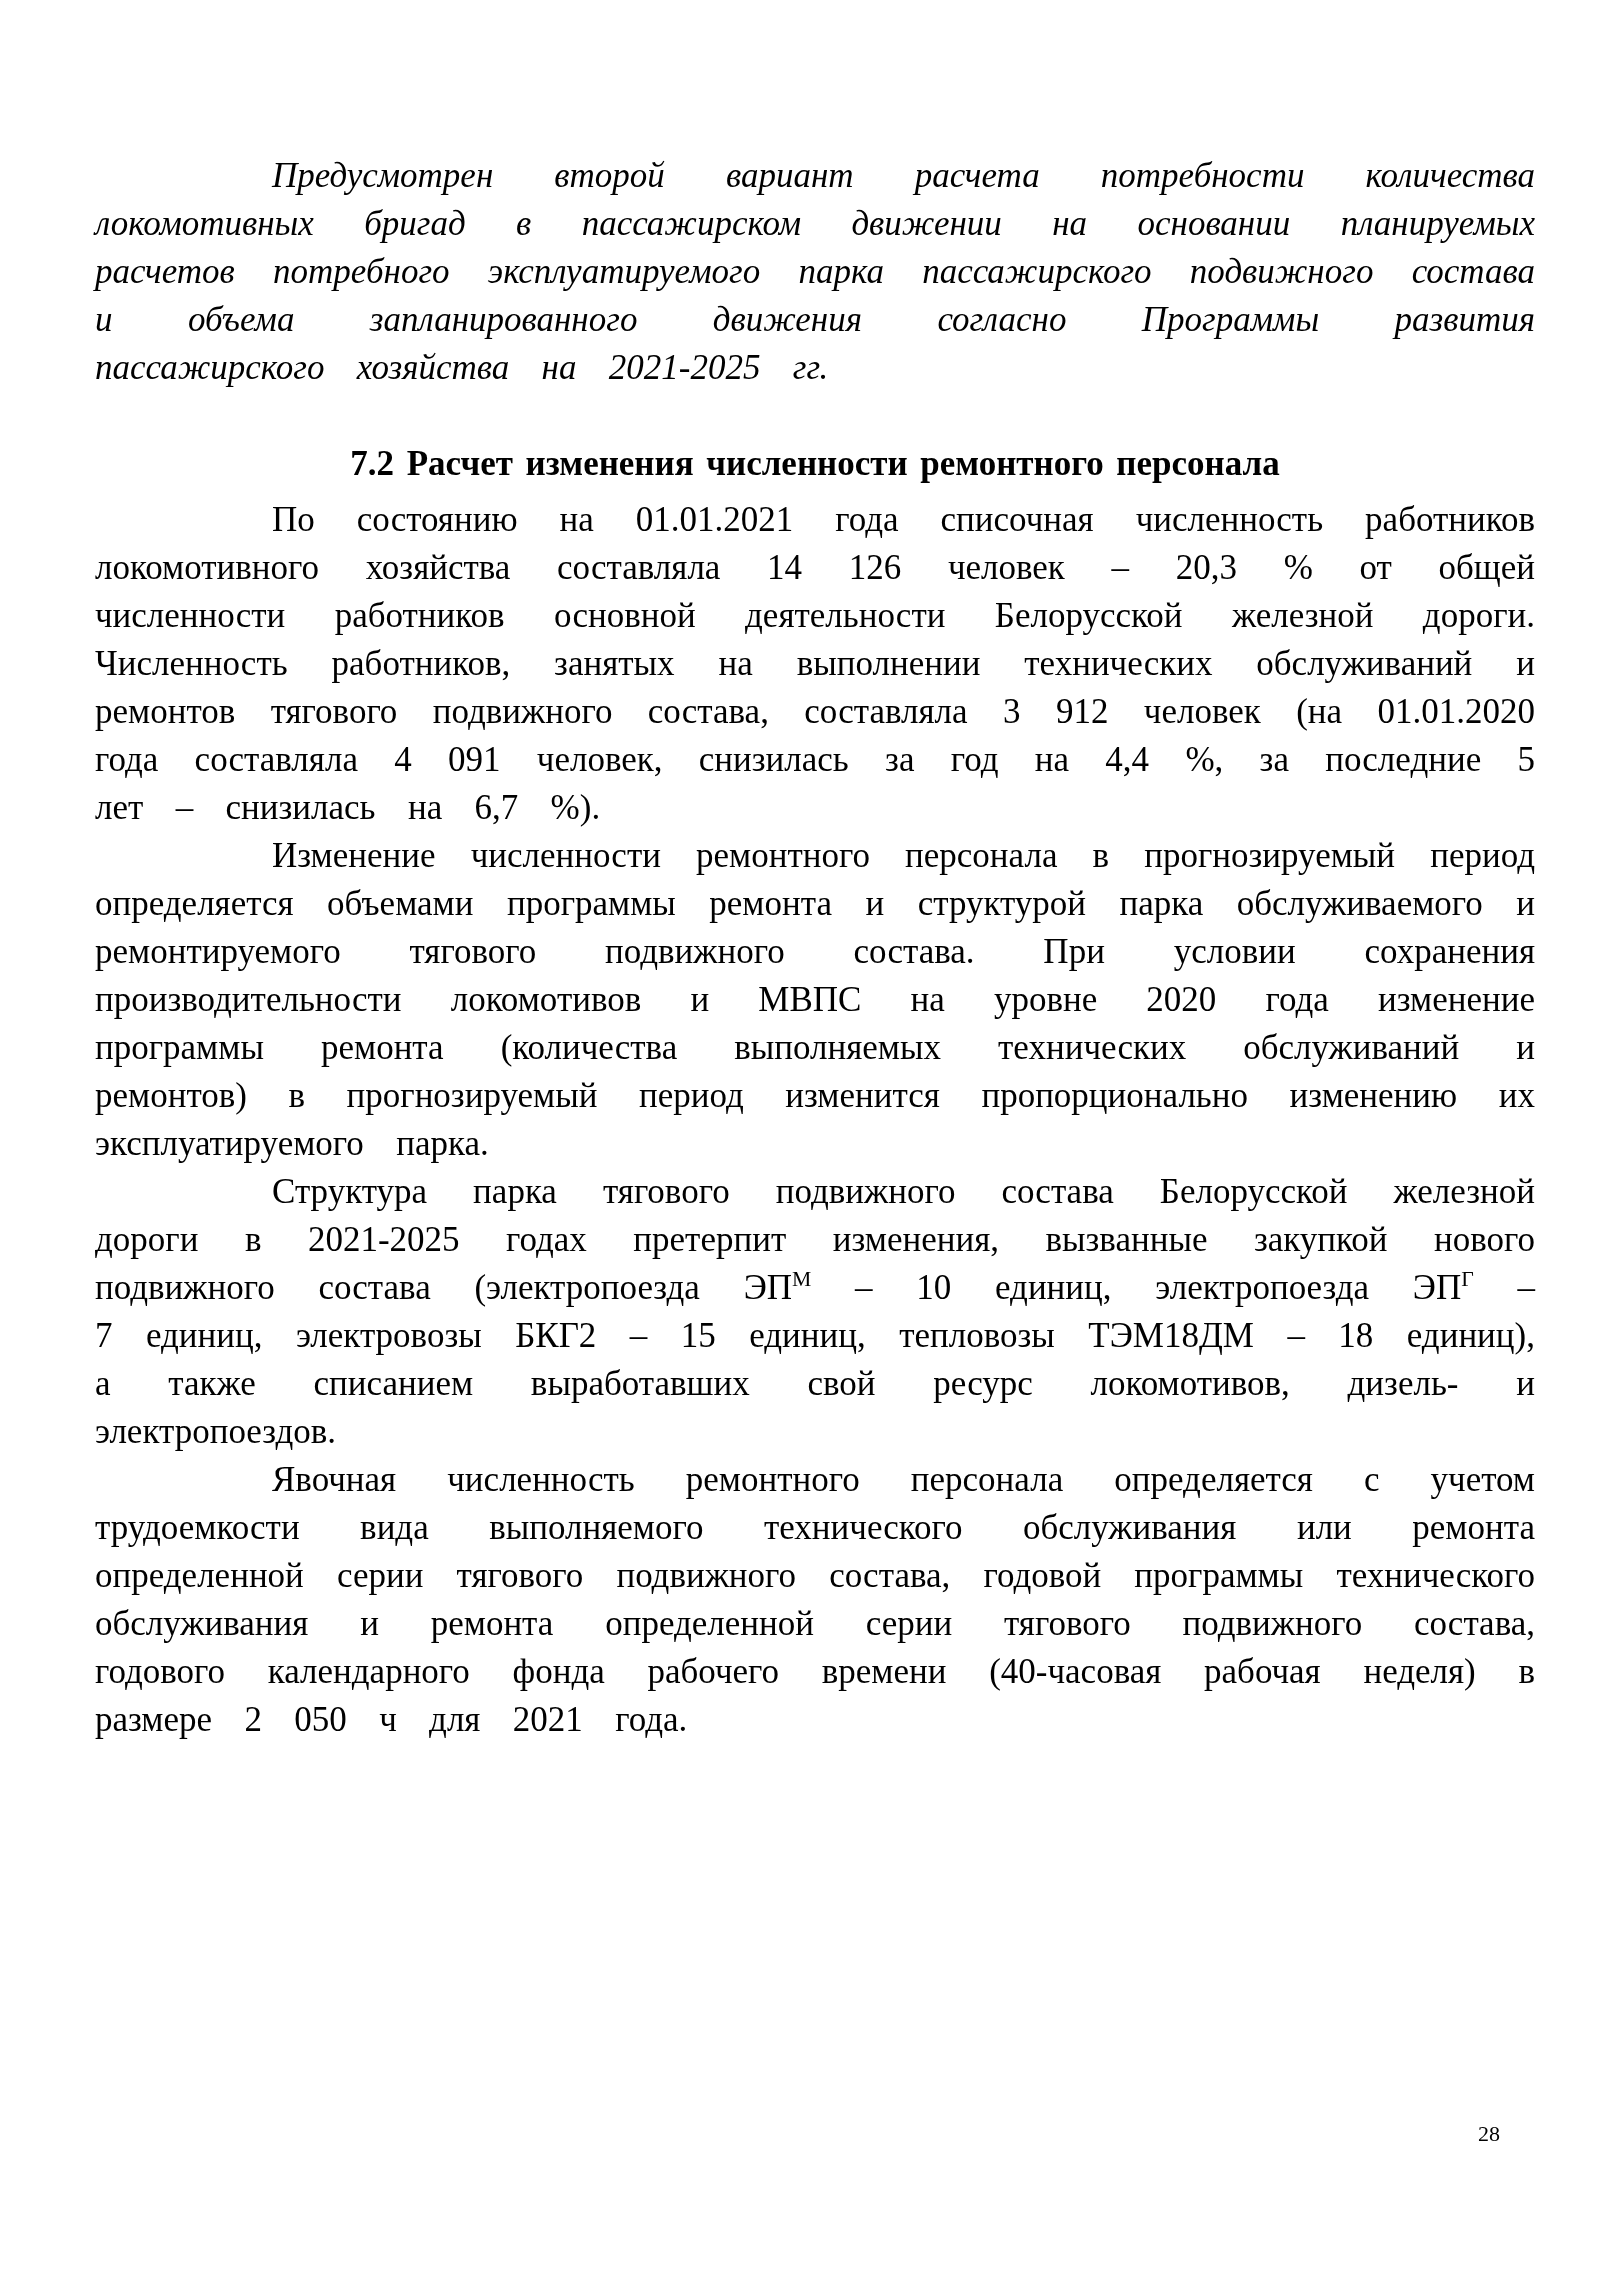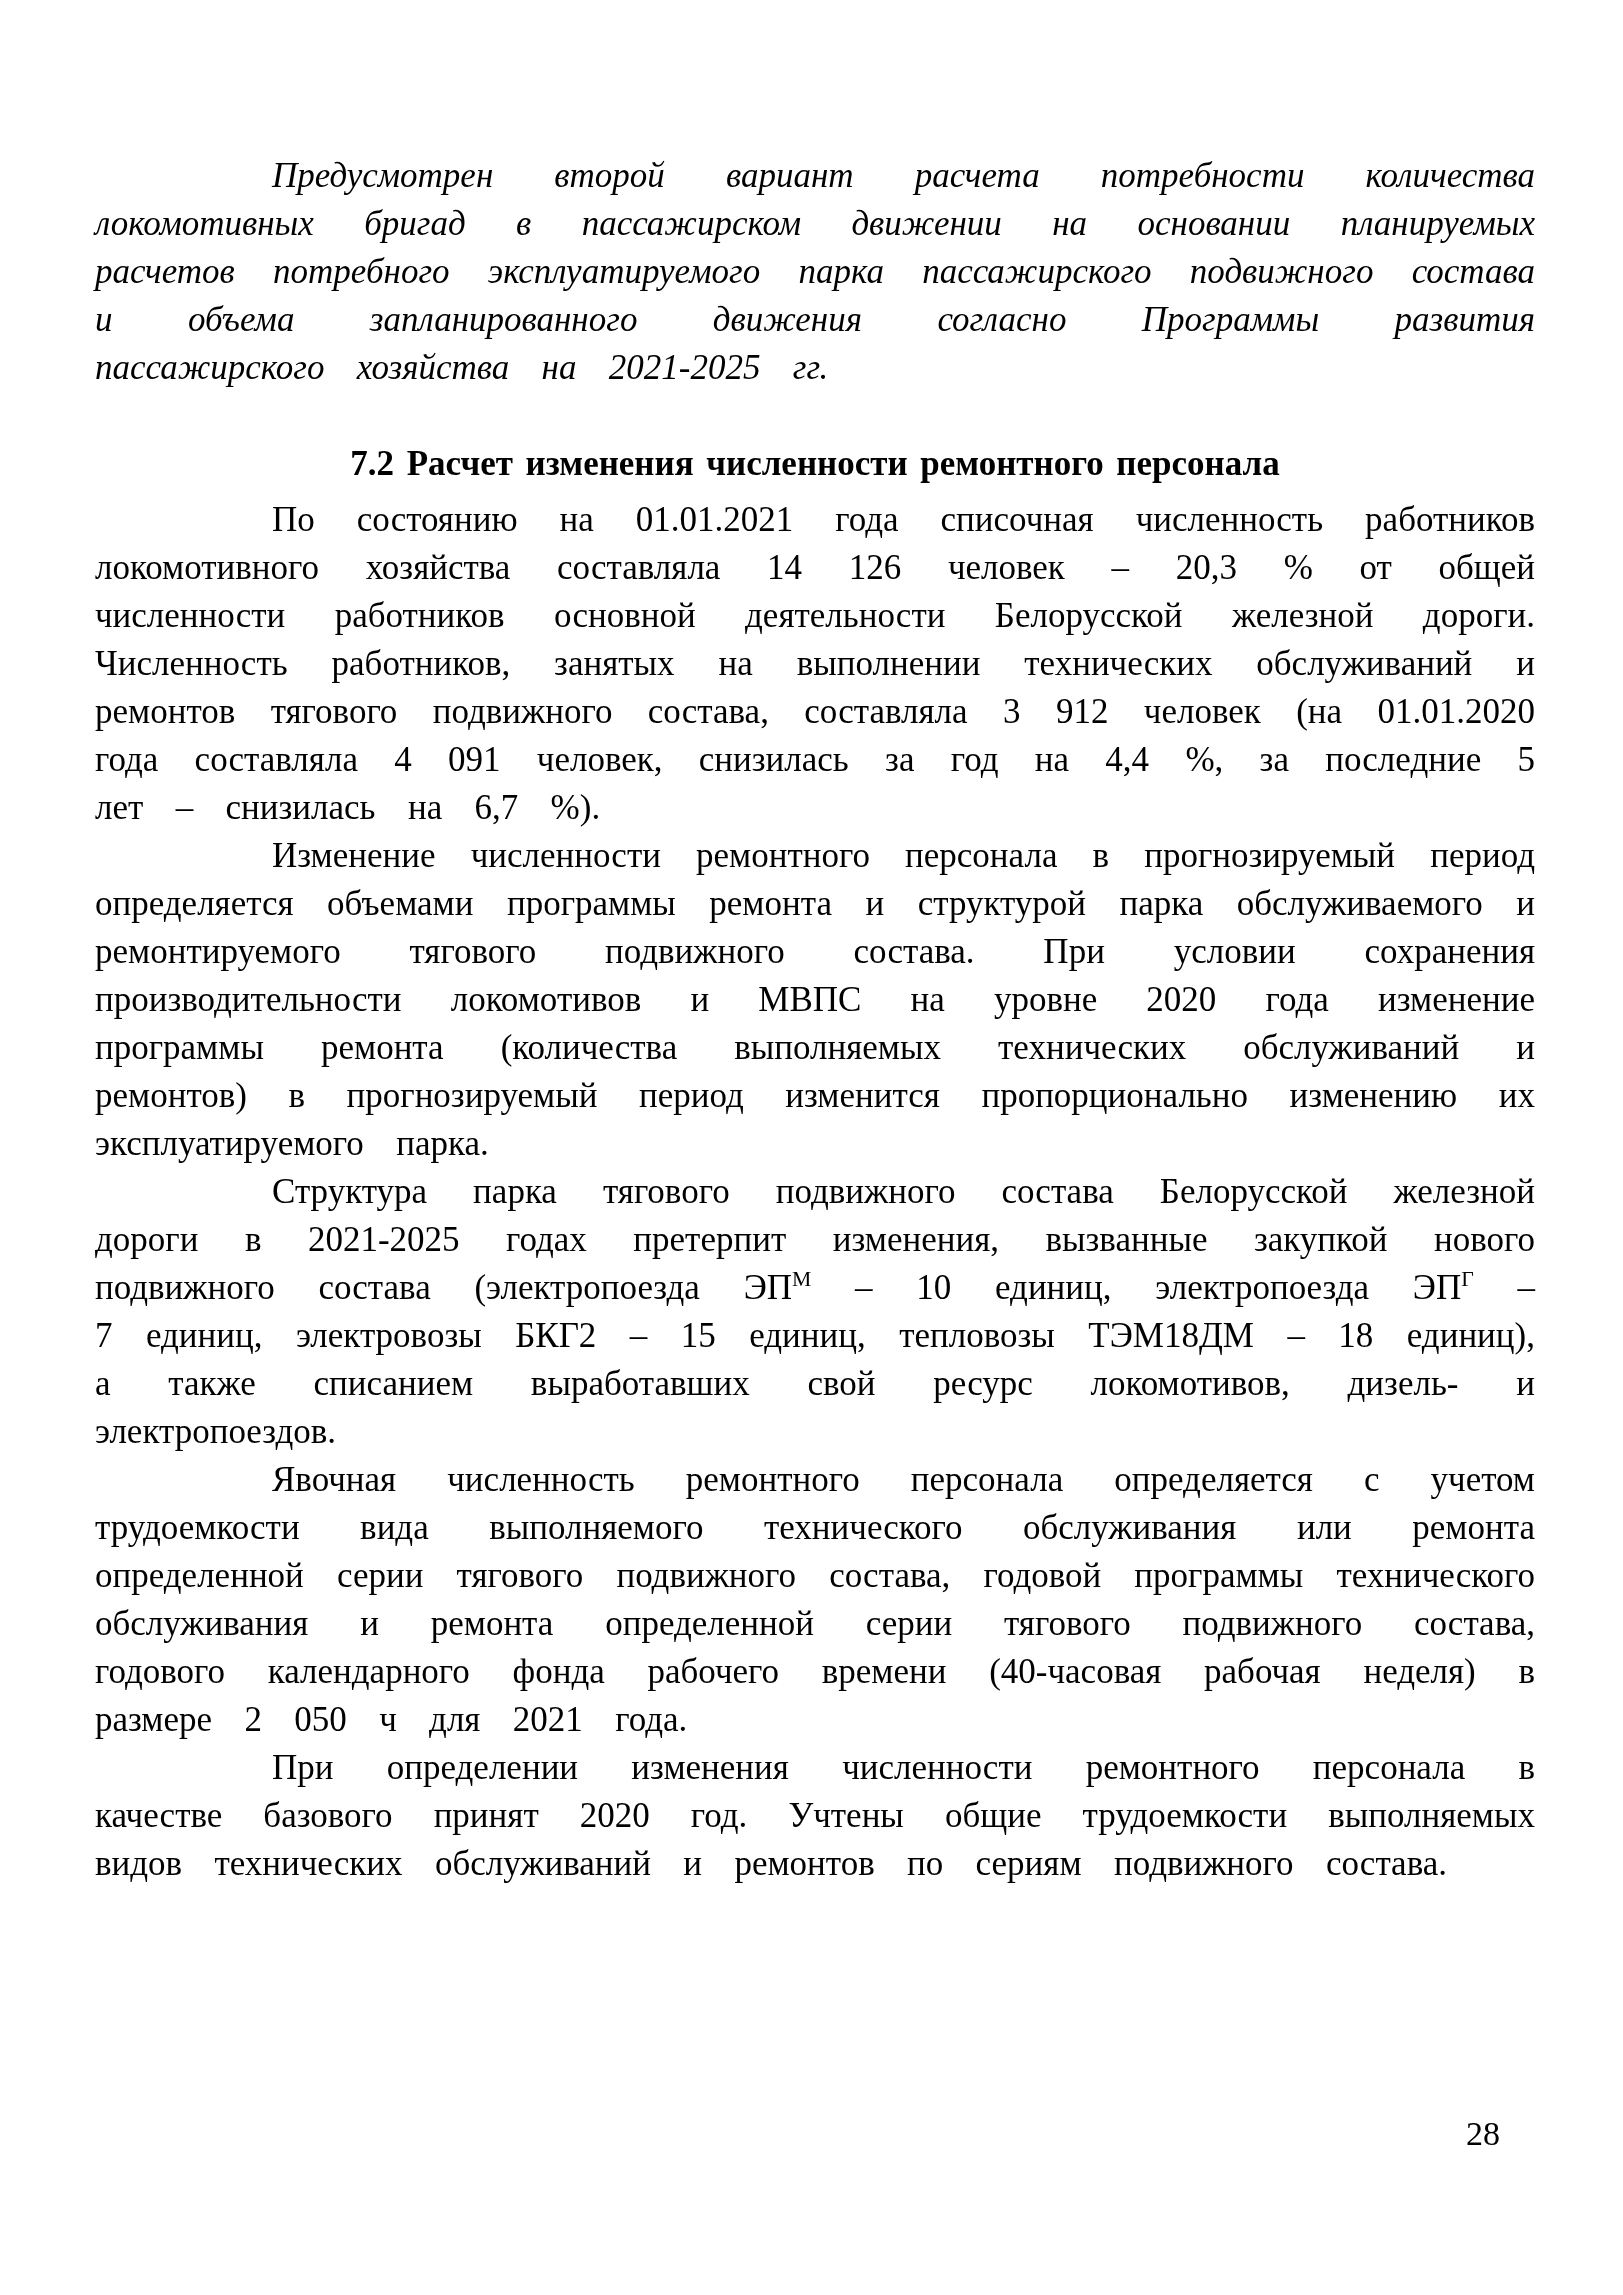--- a/index.html
+++ b/index.html
@@ -44,21 +44,21 @@
   }
   sup.series-sup {
     font-size: 0.62em;
     line-height: 0;
     vertical-align: super;
   }
   .page-number {
     position: absolute;
     top: 2115px;
     right: 123px;
-    font-size: 34px;
+    font-size: 22px;
     line-height: 38px;
   }
 </style>
 </head>
 <body>
 
 <div class="page">
   <div class="content">
 
     <p class="body italic">Предусмотрен второй вариант расчета потребности количества локомотивных бригад в пассажирском движении на основании планируемых расчетов потребного эксплуатируемого парка пассажирского подвижного состава и объема запланированного движения согласно Программы развития пассажирского хозяйства на 2021-2025 гг.</p>
@@ -66,20 +66,19 @@
     <h2 class="heading">7.2 Расчет изменения численности ремонтного персонала</h2>
 
     <p class="body">По состоянию на 01.01.2021 года списочная численность работников локомотивного хозяйства составляла 14&nbsp;126 человек – 20,3 % от общей численности работников основной деятельности Белорусской железной дороги. Численность работников, занятых на выполнении технических обслуживаний и ремонтов тягового подвижного состава, составляла 3&nbsp;912 человек (на 01.01.2020 года составляла 4&nbsp;091 человек, снизилась за год на 4,4 %, за последние 5 лет – снизилась на 6,7 %).</p>
 
     <p class="body">Изменение численности ремонтного персонала в прогнозируемый период определяется объемами программы ремонта и структурой парка обслуживаемого и ремонтируемого тягового подвижного состава. При условии сохранения производительности локомотивов и МВПС на уровне 2020 года изменение программы ремонта (количества выполняемых технических обслуживаний и ремонтов) в прогнозируемый период изменится пропорционально изменению их эксплуатируемого парка.</p>
 
     <p class="body"><span>Структура парка тягового подвижного состава Белорусской железной дороги в 2021-2025 годах претерпит изменения, вызванные закупкой нового подвижного состава (электропоезда ЭП</span><sup class="series-sup">М</sup><span> – 10&nbsp;единиц, электропоезда ЭП</span><sup class="series-sup">Г</sup><span> – 7&nbsp;единиц, электровозы БКГ2 – 15&nbsp;единиц, тепловозы ТЭМ18ДМ – 18&nbsp;единиц), а также списанием выработавших свой ресурс локомотивов, дизель- и электропоездов.</span></p>
 
     <p class="body">Явочная численность ремонтного персонала определяется с учетом трудоемкости вида выполняемого технического обслуживания или ремонта определенной серии тягового подвижного состава, годовой программы технического обслуживания и ремонта определенной серии тягового подвижного состава, годового календарного фонда рабочего времени (40-часовая рабочая неделя) в размере 2&nbsp;050 ч для 2021 года.</p>
 
-    <p class="body">При определении изменения численности ремонтного персонала в качестве базового принят 2020 год. Учтены общие трудоемкости выполняемых видов технических обслуживаний и ремонтов по сериям подвижного состава.</p>
 
 
   </div>
 
   <div class="page-number">28</div>
 </div>
 
 
 </body></html>

